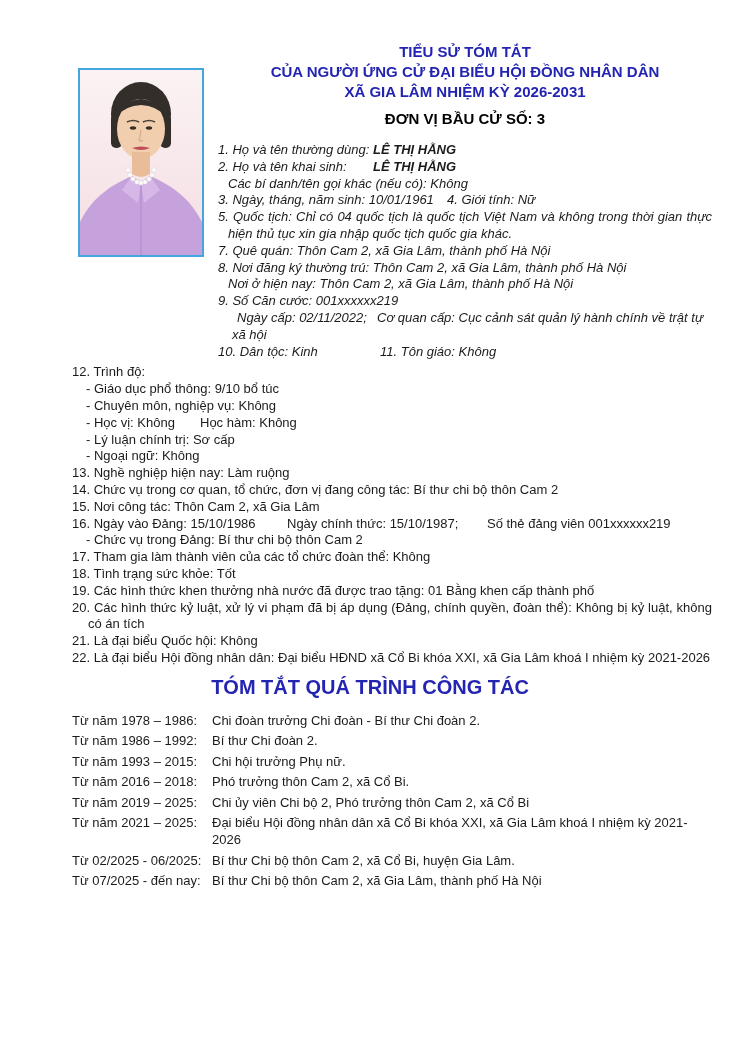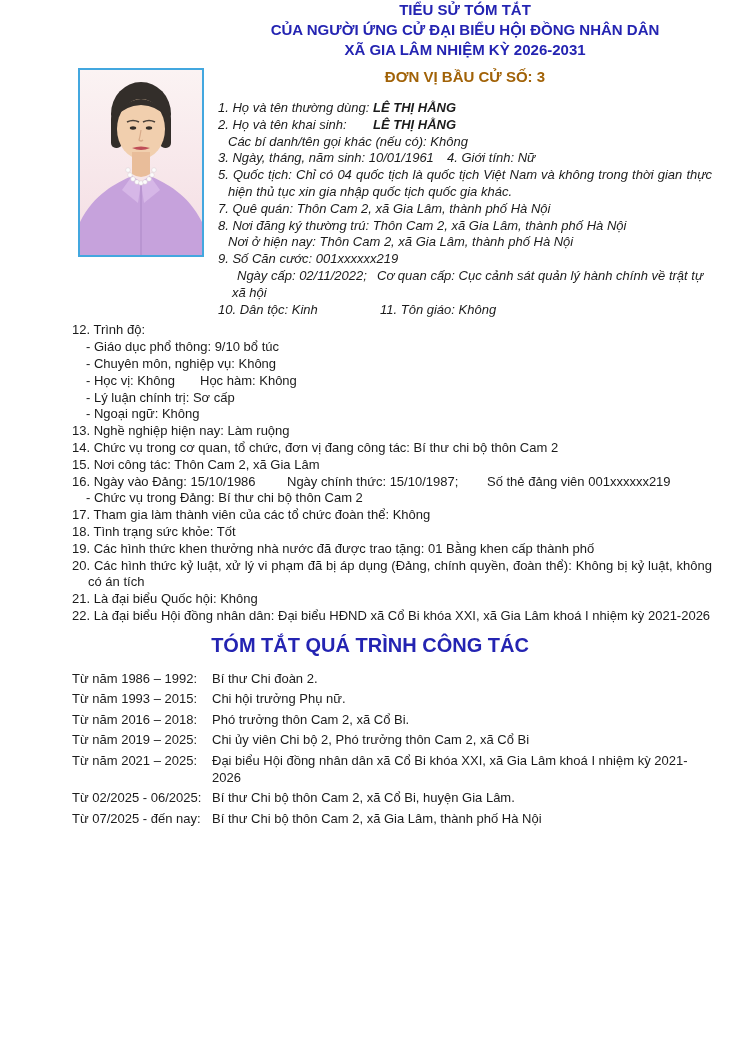--- a/index.html
+++ b/index.html
@@ -10,26 +10,26 @@
     font-family:"Liberation Sans","DejaVu Sans",sans-serif;
     font-size:13px; color:#1b1b1b;
   }
   
   .photo-frame {
     position:absolute; left:78px; top:68px; width:126px; height:189px;
     border:2px solid #43a7df; background:#f8ecef;
   }
   .photo-frame svg { display:block; width:100%; height:100%; }
   
-  .header { margin-left:218px; width:494px; text-align:center; }
+  .header { padding-top:42px; margin-left:218px; width:494px; text-align:center; }
   .header .t {
     color:#2424b2; font-weight:bold; font-size:15px; line-height:20px;
   }
   .header .unit {
-    color:#a16207; font-weight:bold; font-size:15px; line-height:20px; margin-top:7px;
+    color:#000000; font-weight:bold; font-size:15px; line-height:20px; margin-top:7px;
   }
   
   .top-list { margin:13px 28px 0 218px; width:494px; line-height:16.8px;font-style:italic; }
   .top-list p { margin:0; }
   .label-col { display:inline-block; width:155px; }
   .bold { font-weight:bold; }
   .hang10 { padding-left:10px; }
   .hang14 { padding-left:14px; }
   .hang19 { padding-left:19px; }
   .hangwrap { padding-left:10px; text-indent:-10px; text-align:justify; }
@@ -148,20 +148,24 @@
     <p>19. Các hình thức khen thưởng nhà nước đã được trao tặng: 01 Bằng khen cấp thành phố</p>
     <p class="hangwrap16">20. Các hình thức kỷ luật, xử lý vi phạm đã bị áp dụng (Đảng, chính quyền, đoàn thể): Không bị kỷ luật, không có án tích</p>
     <p>21. Là đại biểu Quốc hội: Không</p>
     <p>22. Là đại biểu Hội đồng nhân dân: Đại biểu HĐND xã Cổ Bi khóa XXI, xã Gia Lâm khoá I nhiệm kỳ 2021-2026</p>
   </div>
 
   <div class="section-title">TÓM TẮT QUÁ TRÌNH CÔNG TÁC</div>
 
   <div class="career">
     <div class="row">
+        <span class="period">Từ năm 1978 – 1986:</span>
+        <span class="role">Chi đoàn trưởng Chi đoàn - Bí thư Chi đoàn 2.</span>
+      </div>
+    <div class="row">
         <span class="period">Từ năm 1986 – 1992:</span>
         <span class="role">Bí thư Chi đoàn 2.</span>
       </div>
     <div class="row">
         <span class="period">Từ năm 1993 – 2015:</span>
         <span class="role">Chi hội trưởng Phụ nữ.</span>
       </div>
     <div class="row">
         <span class="period">Từ năm 2016 – 2018:</span>
         <span class="role">Phó trưởng thôn Cam 2, xã Cổ Bi.</span>

